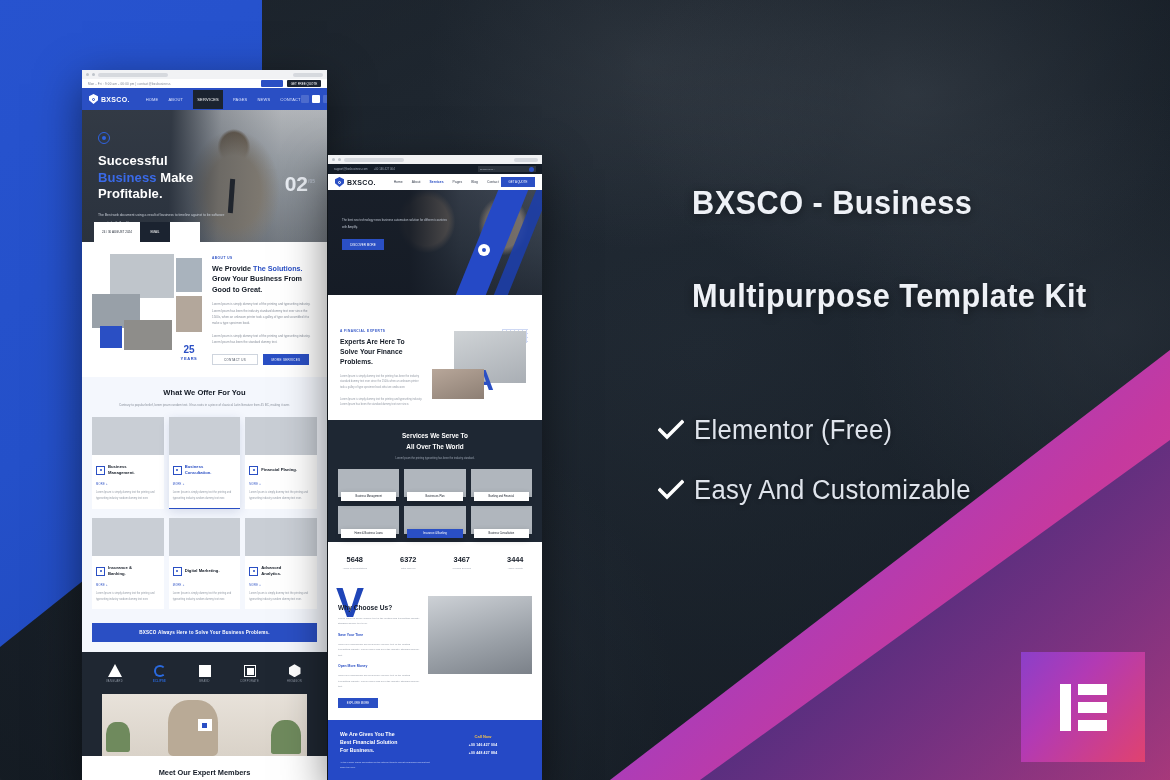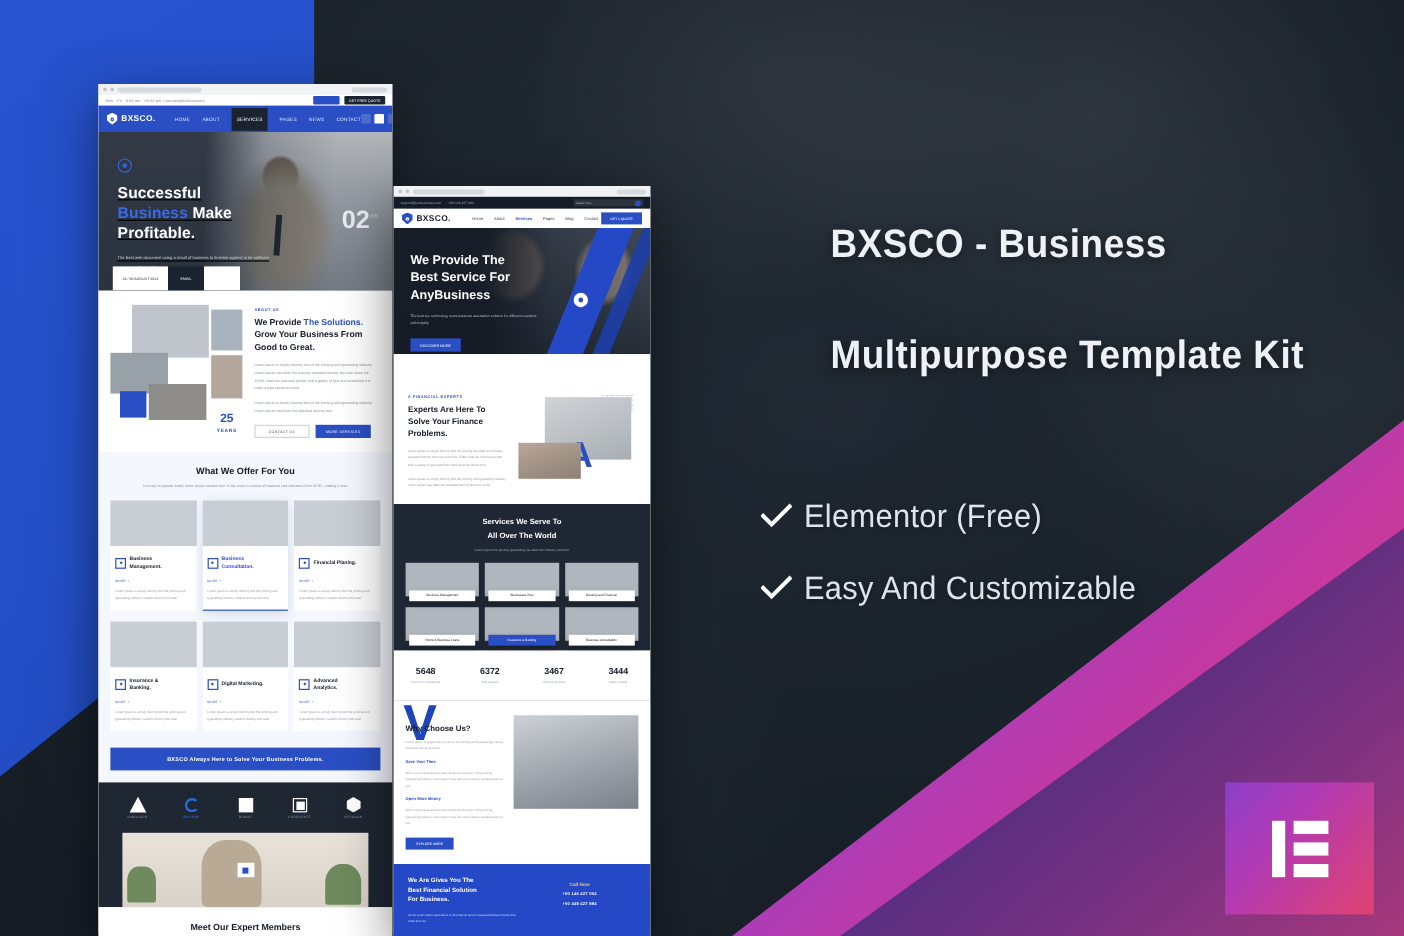--- a/index.html
+++ b/index.html
@@ -54,21 +54,21 @@
   
   .right-panel { position: absolute; left: 692px; top: 186px; width: 500px; }
   .kit-title {
     color: #eef1f6; font-weight: bold; font-size: 33px; line-height: 1.05;
     letter-spacing: .5px; font-stretch: condensed;
     transform: scaleX(.93); transform-origin: left center;
     text-shadow: 0 2px 10px rgba(0,0,0,.45);
   }
   .kit-title .l2 { margin-top: 58px; }
 
-  .features { position: absolute; left: 634px; top: 400px; width: 480px; }
+  .features { position: absolute; left: 658px; top: 400px; width: 480px; }
   .feature-row { display: flex; align-items: center; height: 60px; }
   .check {
     width: 36px; flex: 0 0 36px; color: #ffffff; font-size: 26px; line-height: 1;
     text-align: left; font-weight: bold;
   }
   .check svg { display:block; }
   .feat-label {
     color: #dfe4ec; font-size: 27px; letter-spacing: .3px;
     transform: scaleX(.95); transform-origin: left center;
     text-shadow: 0 1px 6px rgba(0,0,0,.4);
@@ -130,21 +130,21 @@
     background:
       radial-gradient(ellipse 64px 86px at 62% 62%, #8a8378 0 42%, rgba(138,131,120,0) 72%),
       radial-gradient(ellipse 22px 24px at 62% 28%, #6a5d4d 0 60%, rgba(106,93,77,0) 75%),
       linear-gradient(180deg, #b9bcc0 0%, #9aa0a6 40%, #787e85 100%);
   }
   .a-hero .photo::after {
     content:""; position:absolute; inset:0;
     background: linear-gradient(92deg, rgba(32,40,52,.88) 0 36%, rgba(32,40,52,.28) 56%, rgba(32,40,52,.05) 80%);
   }
   .a-hero .tie { position:absolute; left:60%; top:52%; width:5px; height:34px; background:#20252d; transform: rotate(4deg); }
-  .a-hero .content { position: absolute; left: 16px; top: 22px; width: 130px; text-decoration: underline; }
+  .a-hero .content { position: absolute; left: 16px; top: 22px; width: 130px; }
   .a-hero .spark { width: 12px; height: 12px; border: 1.5px solid #2f63e0; border-radius: 50%; position: relative; margin-bottom: 9px; }
   .a-hero .spark::after { content:""; position:absolute; inset:3px; background:#2f63e0; border-radius:50%; }
   .a-hero h1 { color: #fff; font-size: 13px; line-height: 1.28; font-weight: bold; letter-spacing: .1px; }
   .a-hero h1 .bl { color: #3a6ae8; }
   .a-hero p { margin-top: 8px; font-size: 3.4px; line-height: 2.4; color: #c7cdd6; }
   .a-hero .slideno { position: absolute; right: 12px; top: 62px; color: #e8ecf2; font-size: 21px; font-weight: bold; }
   .a-hero .slideno sub { font-size: 5px; color: #b2bac6; vertical-align: super; }
   .a-hero .botrow { position: absolute; left: 12px; bottom: 0; display: flex; }
   .a-hero .botrow .cell { height: 20px; display: flex; align-items: center; justify-content: center; font-size: 3px; color: #fff; }
   .a-hero .botrow .c1 { width: 46px; background: #fff; color: #1b2330; }
@@ -534,25 +534,20 @@
       <span>Contact</span>
     </div>
     <span class="cta">GET A QUOTE</span>
   </div>
 
   <div class="b-hero">
     <div class="photo"></div>
     <div class="slash"></div>
     <div class="slash2"></div>
     <div class="content">
-      <h1>
-        <span>We Provide The</span><br>
-        <span>Best Service For</span><br>
-        <span>AnyBusiness</span>
-      </h1>
       <p>The best seo technology news business automation solution for different countries with Amplify.</p>
       <span class="btn">DISCOVER MORE</span>
     </div>
     <span class="playdot">
         <i></i>
       </span>
 
   </div>
 
   <div class="b-experts">

